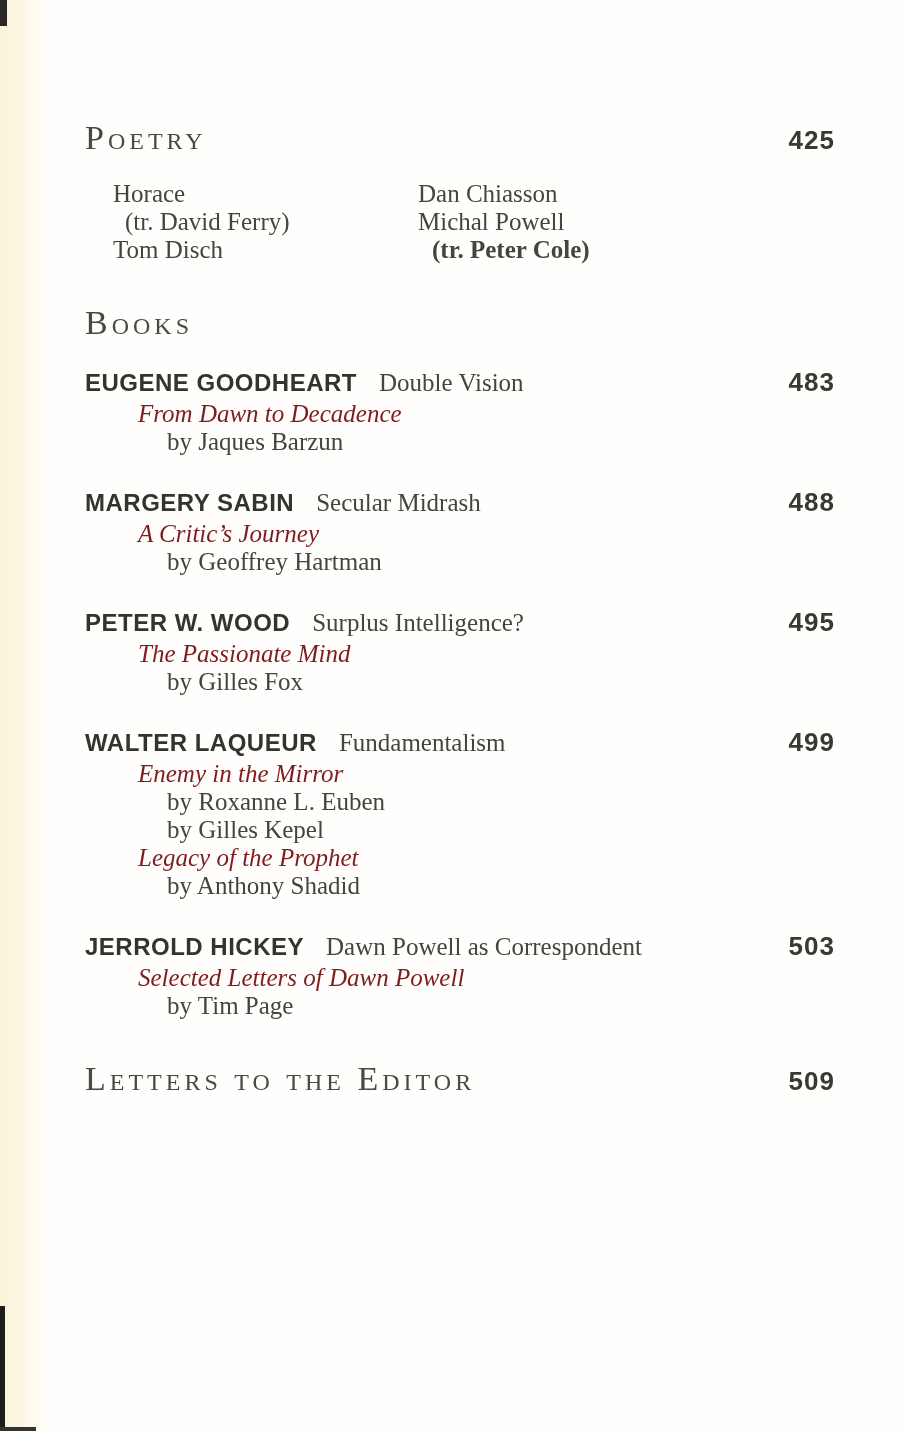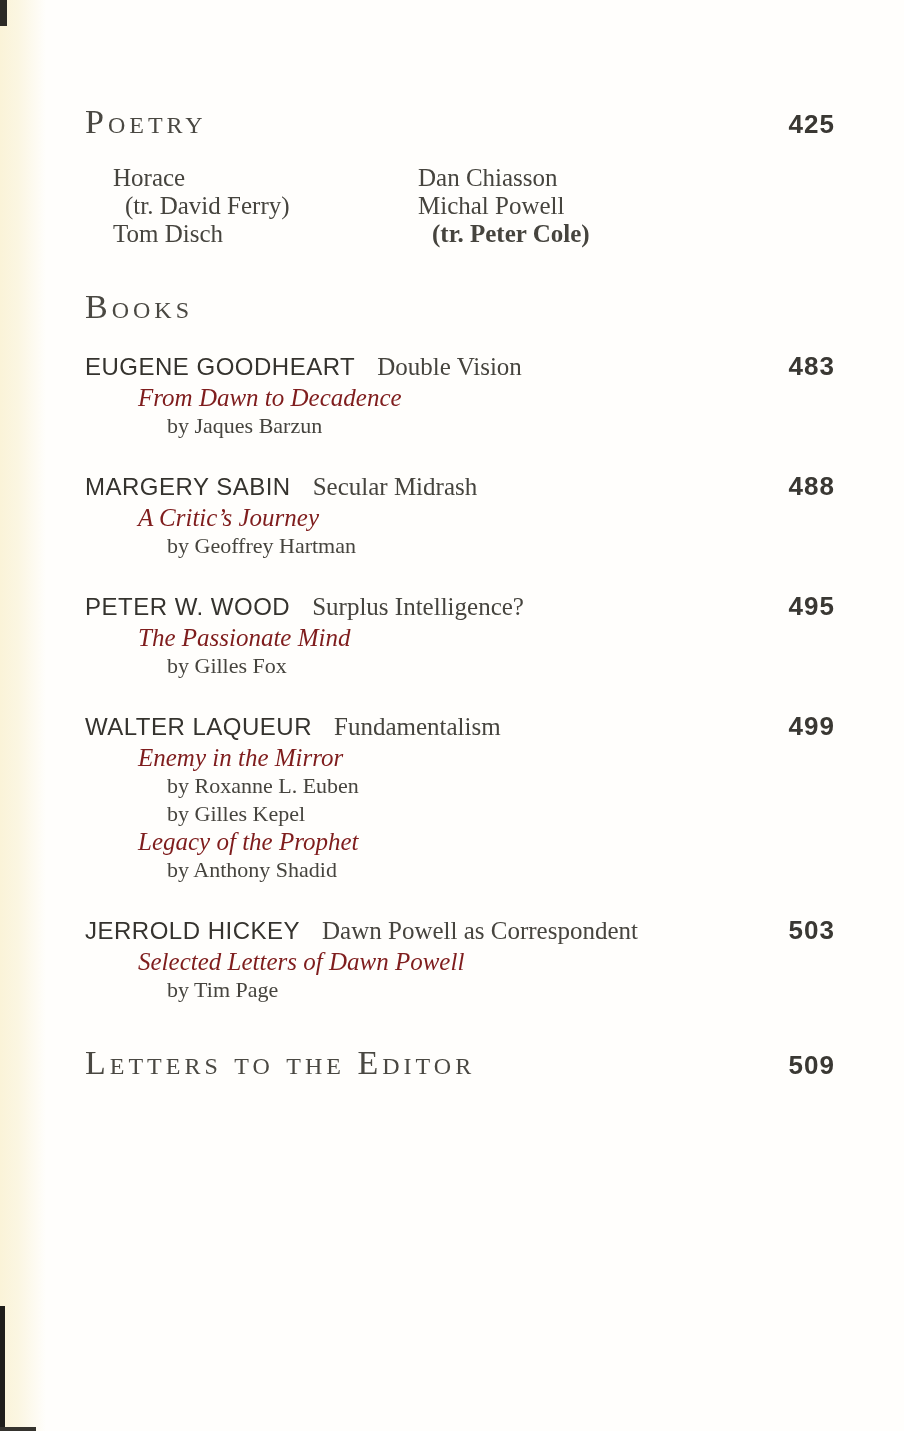--- a/index.html
+++ b/index.html
@@ -29,21 +29,21 @@
   }
   .edge-dark-corner {
     position: absolute; left: 0; bottom: 0; width: 36px; height: 4px;
     background: #35332e;
   }
   
   .content {
     position: absolute;
     left: 85px;
     right: 69px;
-    top: 0;
+    top: 16px;
   }
   .heading-row {
     display: flex;
     justify-content: space-between;
     align-items: baseline;
   }
   .section-heading {
     font-family: "Liberation Serif", serif;
     font-variant: small-caps;
     font-size: 34px;
@@ -80,42 +80,42 @@
   .entry { margin-top: 32px; }
   .entry.first { margin-top: 27px; }
   .entry-head {
     display: flex;
     justify-content: space-between;
     align-items: baseline;
     line-height: 28px;
   }
   .reviewer {
     font-family: "Liberation Sans", sans-serif;
-    font-weight: 400;
+    font-weight: 700;
     font-size: 24px;
     letter-spacing: 0.5px;
     color: #35332e;
     white-space: nowrap;
   }
   .article-title {
     font-family: "Liberation Serif", serif;
     font-size: 25px;
     color: #46443e;
     margin-left: 18px;
     white-space: nowrap;
   }
   .work-title {
     font-style: italic;
     font-size: 25px;
     line-height: 28px;
     color: #7f1d1d;
     padding-left: 53px;
   }
   .work-author {
-    font-size: 22px;
+    font-size: 25px;
     line-height: 28px;
     color: #46443e;
     padding-left: 82px;
   }
 </style>
 </head>
 <body>
 
 <div class="page">
 

